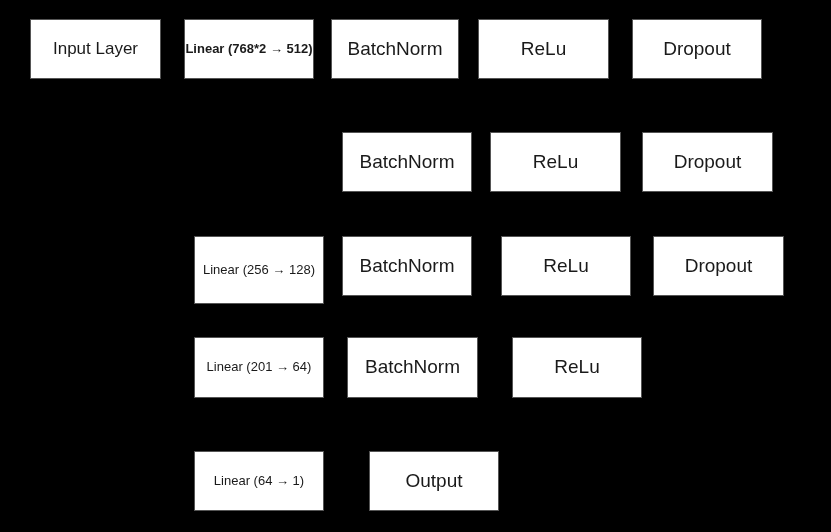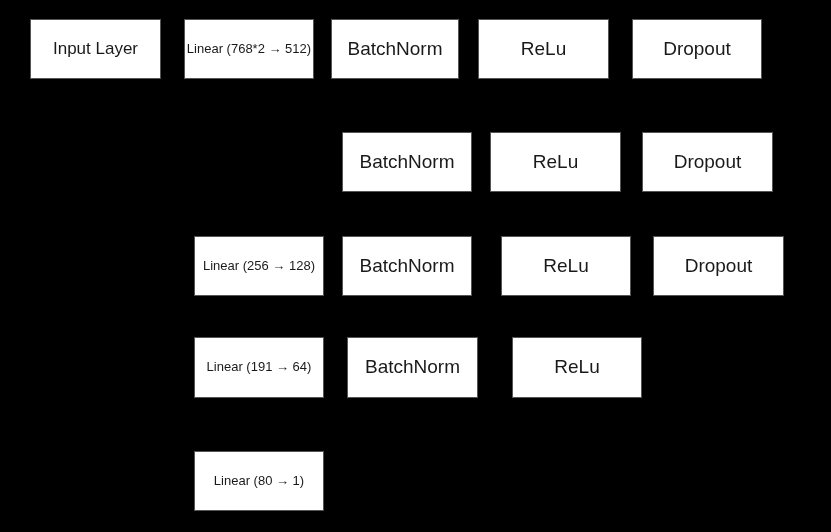--- a/index.html
+++ b/index.html
@@ -30,57 +30,60 @@
   .box.sm .box-label { font-size: 13px; }
 </style>
 </head>
 <body>
 
 <div class="canvas" id="canvas" style="width: 831px; height: 532px; background: rgb(0, 0, 0);">
     <div class="box lg" style="left: 30px; top: 19px; width: 131px; height: 60px; background: rgb(255, 255, 255); border-color: rgb(85, 85, 85);">
       <span class="box-label" style="color: rgb(26, 26, 26);">Input Layer</span>
     </div>
     <div class="box sm" style="left: 184px; top: 19px; width: 130px; height: 60px; background: rgb(255, 255, 255); border-color: rgb(85, 85, 85);">
-      <span class="box-label" style="color: rgb(26, 26, 26);">Linear (768*2 → 512)</span>
+      <span class="box-label" style="color: rgb(26, 26, 26); font-weight: bold;">Linear (768*2 → 512)</span>
     </div>
     <div class="box md" style="left: 331px; top: 19px; width: 128px; height: 60px; background: rgb(255, 255, 255); border-color: rgb(85, 85, 85);">
       <span class="box-label" style="color: rgb(26, 26, 26);">BatchNorm</span>
     </div>
     <div class="box md" style="left: 478px; top: 19px; width: 131px; height: 60px; background: rgb(255, 255, 255); border-color: rgb(85, 85, 85);">
       <span class="box-label" style="color: rgb(26, 26, 26);">ReLu</span>
     </div>
     <div class="box md" style="left: 632px; top: 19px; width: 130px; height: 60px; background: rgb(255, 255, 255); border-color: rgb(85, 85, 85);">
       <span class="box-label" style="color: rgb(26, 26, 26);">Dropout</span>
     </div>
     <div class="box md" style="left: 342px; top: 132px; width: 130px; height: 60px; background: rgb(255, 255, 255); border-color: rgb(85, 85, 85);">
       <span class="box-label" style="color: rgb(26, 26, 26);">BatchNorm</span>
     </div>
     <div class="box md" style="left: 490px; top: 132px; width: 131px; height: 60px; background: rgb(255, 255, 255); border-color: rgb(85, 85, 85);">
       <span class="box-label" style="color: rgb(26, 26, 26);">ReLu</span>
     </div>
     <div class="box md" style="left: 642px; top: 132px; width: 131px; height: 60px; background: rgb(255, 255, 255); border-color: rgb(85, 85, 85);">
       <span class="box-label" style="color: rgb(26, 26, 26);">Dropout</span>
     </div>
-    <div class="box sm" style="left: 194px; top: 236px; width: 130px; height: 60px; background: rgb(255, 255, 255); border-color: rgb(85, 85, 85);">
+    <div class="box sm" style="left: 194px; top: 236px; width: 130px; height: 68px; background: rgb(255, 255, 255); border-color: rgb(85, 85, 85);">
       <span class="box-label" style="color: rgb(26, 26, 26);">Linear (256 → 128)</span>
     </div>
     <div class="box md" style="left: 342px; top: 236px; width: 130px; height: 60px; background: rgb(255, 255, 255); border-color: rgb(85, 85, 85);">
       <span class="box-label" style="color: rgb(26, 26, 26);">BatchNorm</span>
     </div>
     <div class="box md" style="left: 501px; top: 236px; width: 130px; height: 60px; background: rgb(255, 255, 255); border-color: rgb(85, 85, 85);">
       <span class="box-label" style="color: rgb(26, 26, 26);">ReLu</span>
     </div>
     <div class="box md" style="left: 653px; top: 236px; width: 131px; height: 60px; background: rgb(255, 255, 255); border-color: rgb(85, 85, 85);">
       <span class="box-label" style="color: rgb(26, 26, 26);">Dropout</span>
     </div>
     <div class="box sm" style="left: 194px; top: 337px; width: 130px; height: 61px; background: rgb(255, 255, 255); border-color: rgb(85, 85, 85);">
-      <span class="box-label" style="color: rgb(26, 26, 26);">Linear (191 → 64)</span>
+      <span class="box-label" style="color: rgb(26, 26, 26);">Linear (201 → 64)</span>
     </div>
     <div class="box md" style="left: 347px; top: 337px; width: 131px; height: 61px; background: rgb(255, 255, 255); border-color: rgb(85, 85, 85);">
       <span class="box-label" style="color: rgb(26, 26, 26);">BatchNorm</span>
     </div>
     <div class="box md" style="left: 512px; top: 337px; width: 130px; height: 61px; background: rgb(255, 255, 255); border-color: rgb(85, 85, 85);">
       <span class="box-label" style="color: rgb(26, 26, 26);">ReLu</span>
     </div>
     <div class="box sm" style="left: 194px; top: 451px; width: 130px; height: 60px; background: rgb(255, 255, 255); border-color: rgb(85, 85, 85);">
-      <span class="box-label" style="color: rgb(26, 26, 26);">Linear (80 → 1)</span>
+      <span class="box-label" style="color: rgb(26, 26, 26);">Linear (64 → 1)</span>
+    </div>
+    <div class="box md" style="left: 369px; top: 451px; width: 130px; height: 60px; background: rgb(255, 255, 255); border-color: rgb(85, 85, 85);">
+      <span class="box-label" style="color: rgb(26, 26, 26);">Output</span>
     </div>
   </div>
 
 </body></html>

